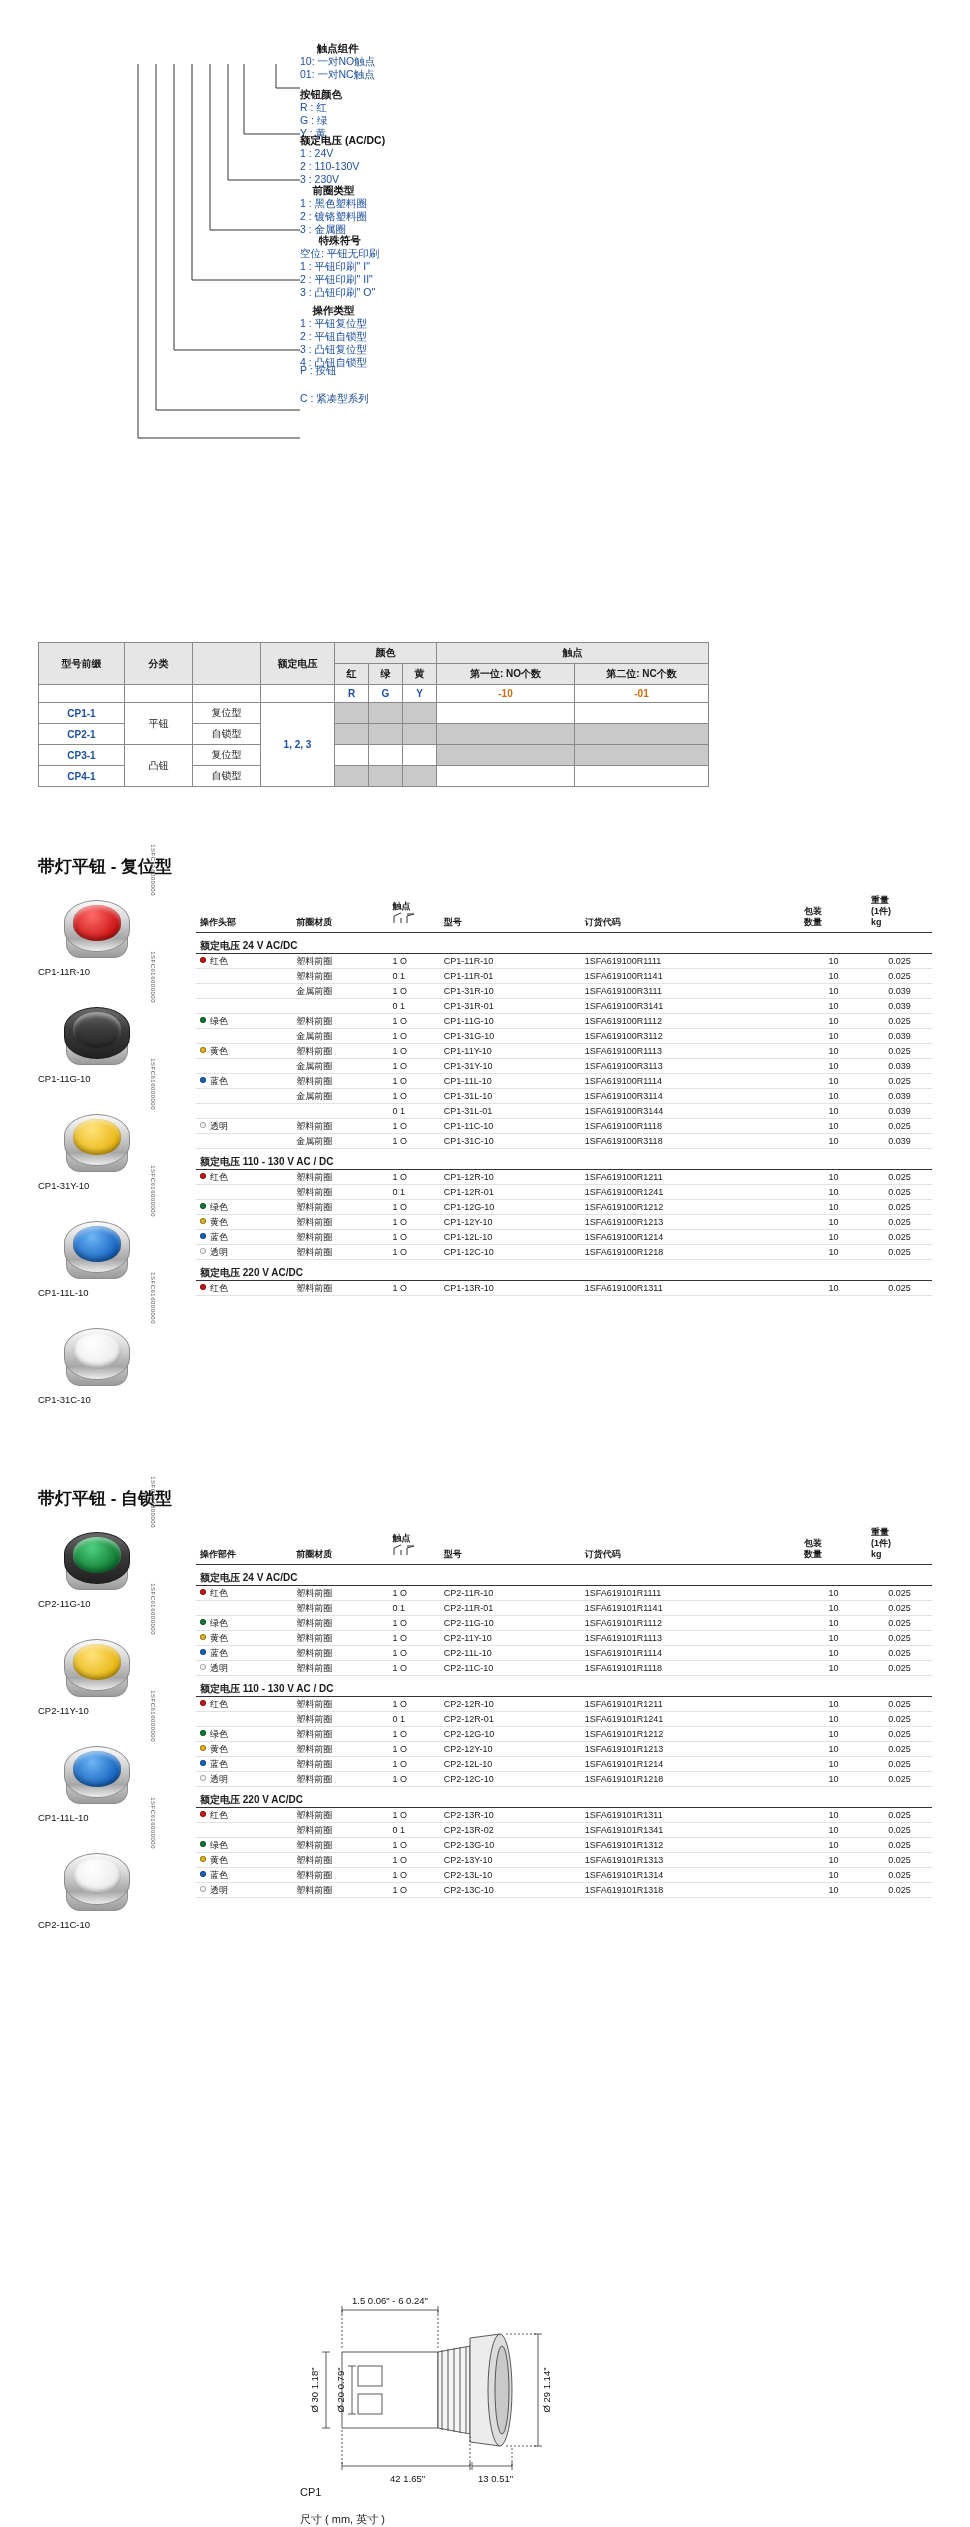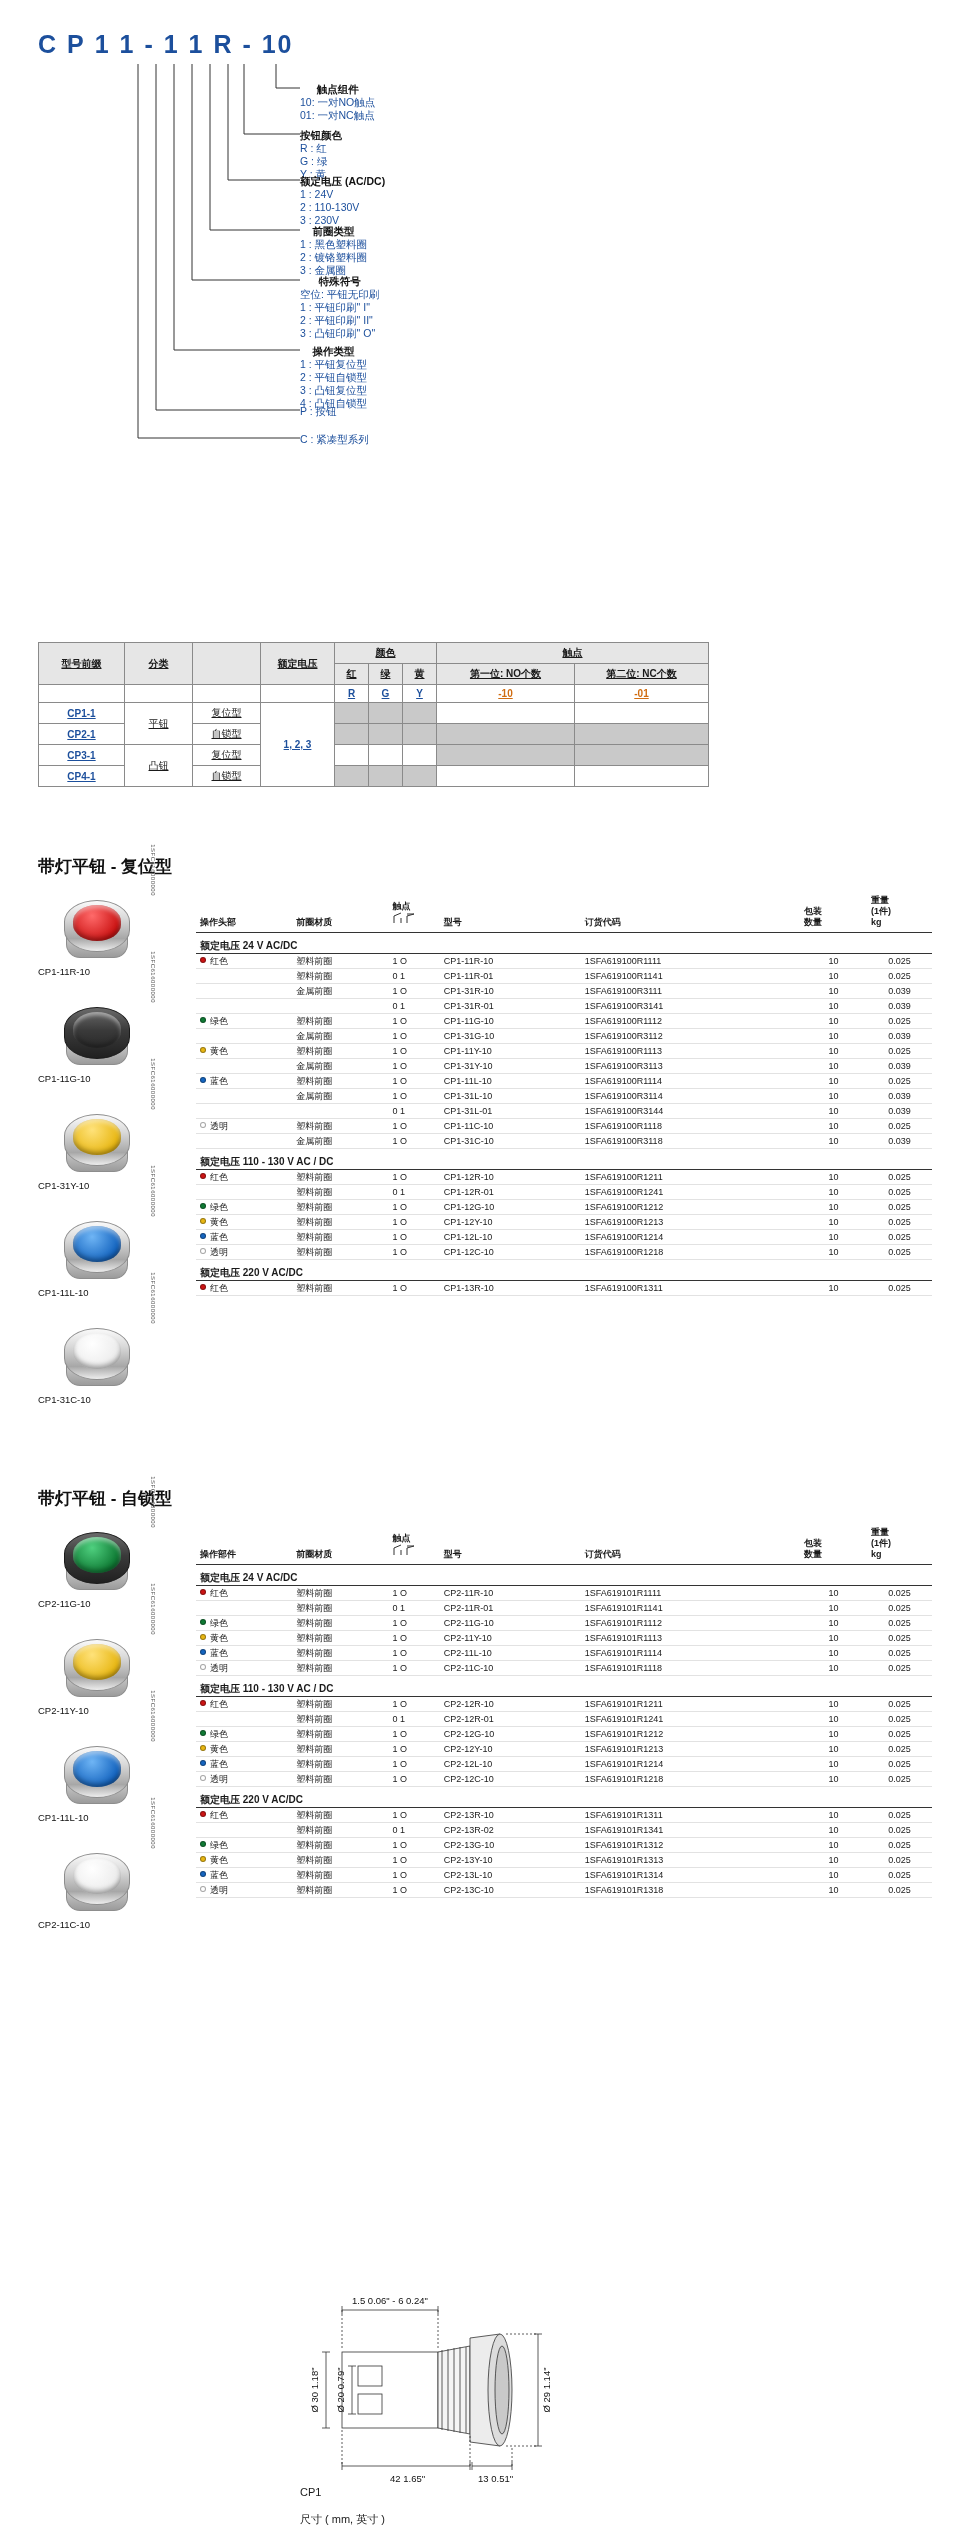--- a/index.html
+++ b/index.html
@@ -30,21 +30,20 @@
   .lg-row { position: relative; font-size: 10.5px; line-height: 13px; }
   .lg-title { font-weight: bold; color: #111; text-align: center; }
   .lg-item { color: #1c4f9c; }
 
   
   #s2 { position: absolute; left: 38px; top: 632px; width: 770px; }
   table.qt { border-collapse: collapse; margin-top: 10px; font-size: 10px; }
   table.qt th, table.qt td {
     border: 1px solid #8a8a8a; padding: 3px 5px; text-align: center;
     height: 18px;
-    text-decoration: underline;
   }
   table.qt th { background: #e6e6e6; font-weight: bold; font-size: 10px; }
   .blue { color: #1c4f9c; font-weight: bold; }
   .orange { color: #d06c10; font-weight: bold; }
   .gry { background: #c9c9c9; }
   .wht { background: #ffffff; }
 
   
   .psec { position: absolute; left: 38px; }
   .prodcol { position: absolute; width: 150px; }
@@ -114,32 +113,20 @@
   .dimcap { position: absolute; left: 0px; top: 196px; font-size: 11px; }
   .dimcap2 { position: absolute; left: 0px; top: 222px; font-size: 11px; }
 </style>
 </head>
 <body>
 
 <div class="page">
 
   <div id="s1">
 
-    <div class="codeline">
-      <span>C</span>
-      <span>P</span>
-      <span>1</span>
-      <span>1</span>
-      <span>-</span>
-      <span>1</span>
-      <span>1</span>
-      <span>R</span>
-      <span>-</span>
-      <span>10</span>
-    </div>
 
     <svg width="560" height="520" style="position:absolute;left:0;top:44px">
       <g stroke="#333" stroke-width="1" fill="none">
 
         <path d="M238,2 L238,26 L262,26"></path>
 
         <path d="M206,2 L206,72 L262,72"></path>
 
         <path d="M190,2 L190,118 L262,118"></path>
 

